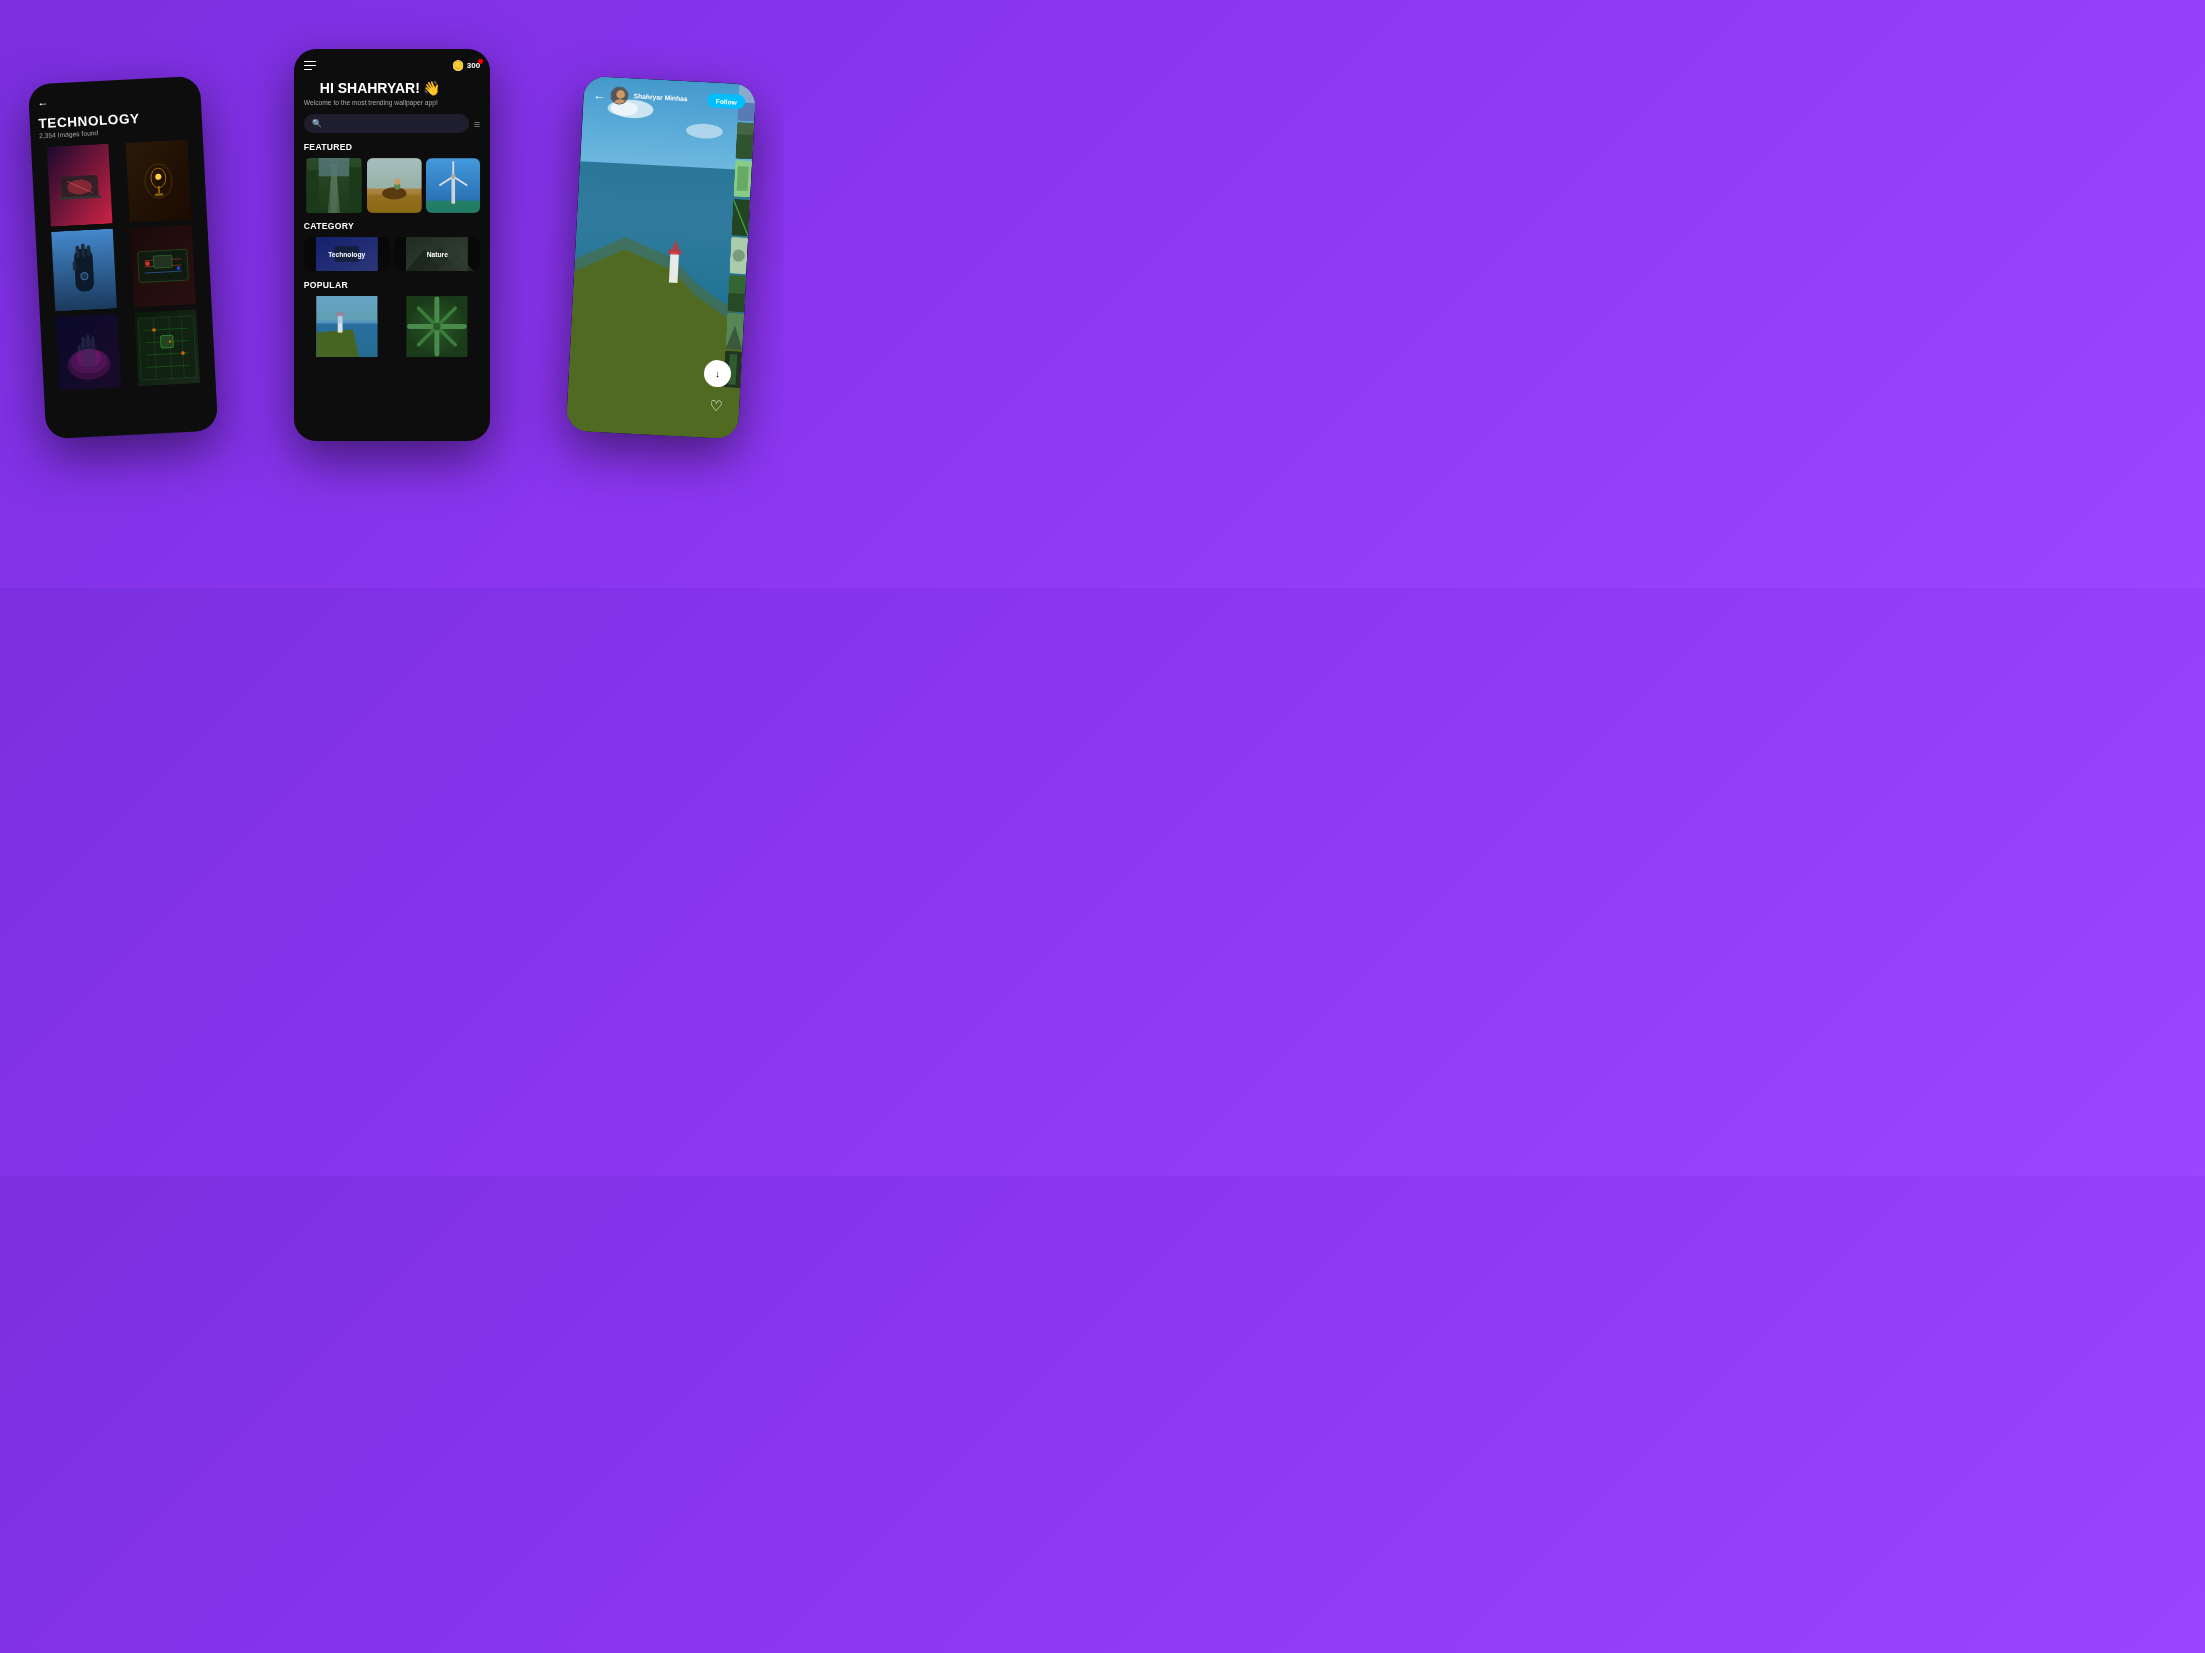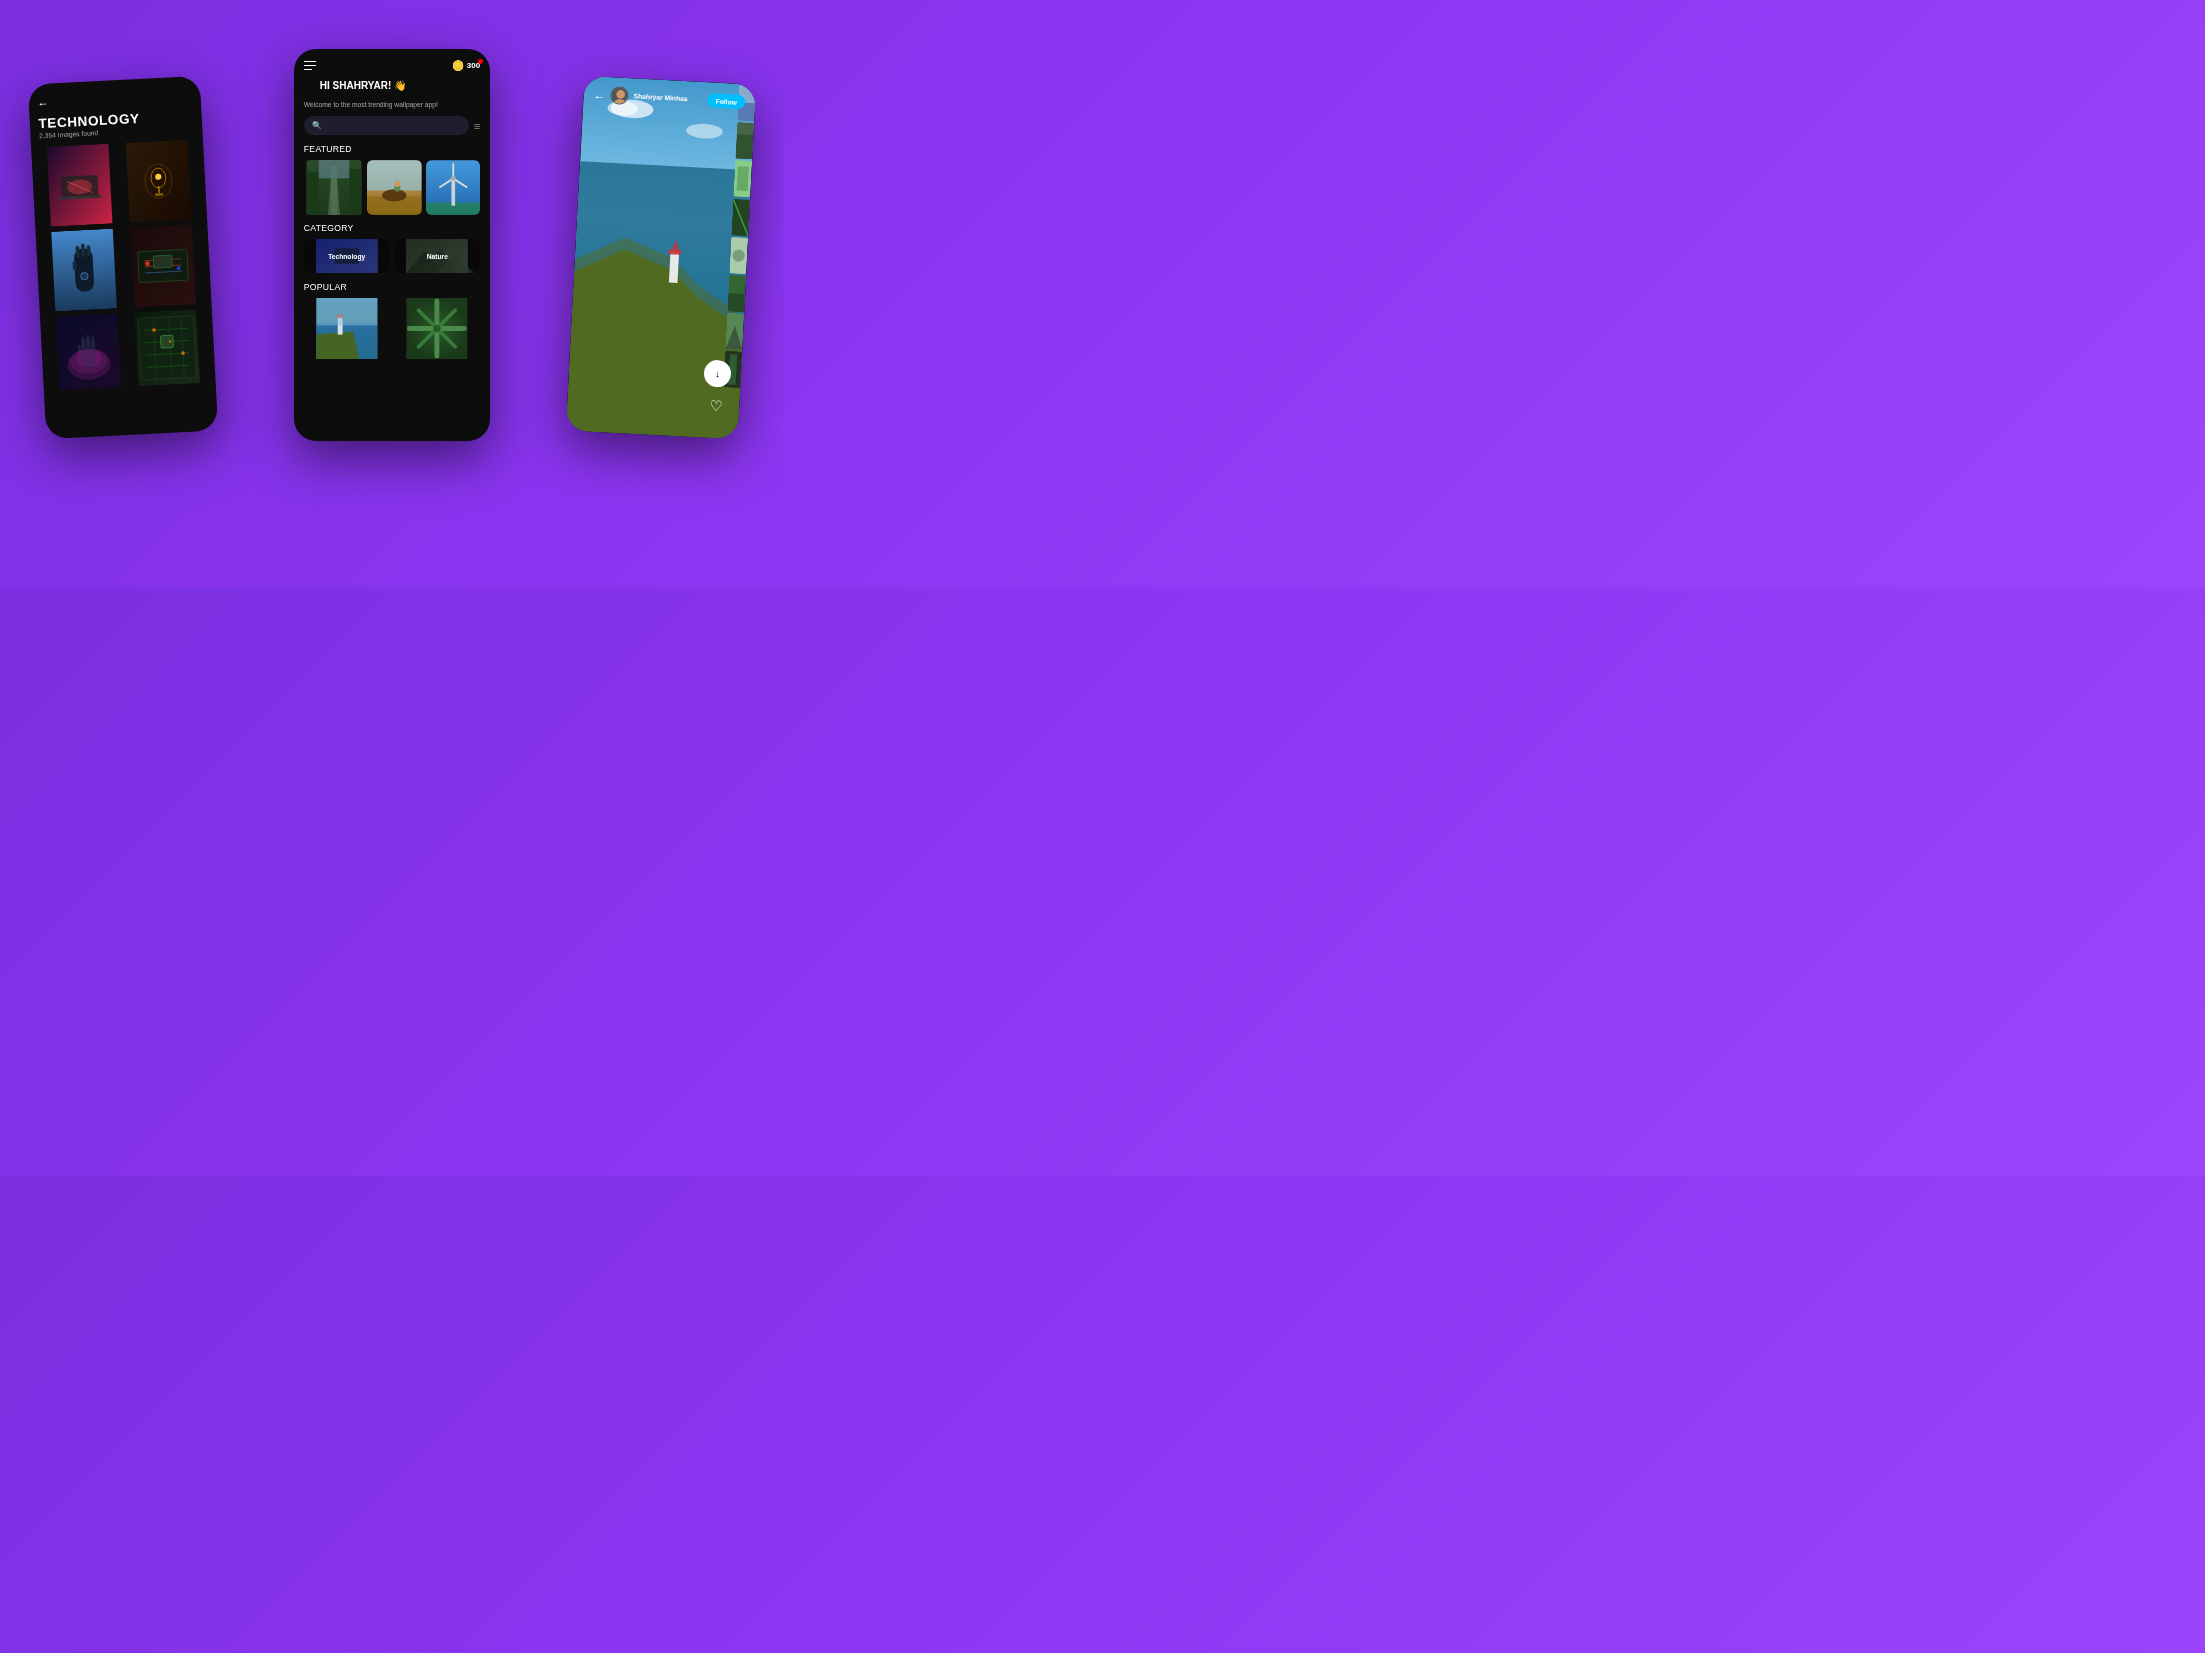--- a/index.html
+++ b/index.html
@@ -155,23 +155,23 @@
     }
 
     .coin-count {
       color: white;
       font-size: 8px;
       font-weight: 600;
     }
 
     .greeting-title {
       color: white;
-      font-size: 10px;
+      font-size: 14px;
       font-weight: 800;
-      margin-bottom: 10px;
+      margin-bottom: 3px;
       padding-left: 16px;
     }
 
     .greeting-sub {
       color: #aaa;
       font-size: 6.7px;
       margin-bottom: 8.6px;
     }
 
     .search-bar {
@@ -202,21 +202,21 @@
     }
 
     .search-row .search-bar {
       flex: 1;
       margin-bottom: 0;
     }
 
     .section-title {
       color: white;
       font-size: 8.6px;
-      font-weight: 400;
+      font-weight: 700;
       letter-spacing: 0.3px;
       text-transform: uppercase;
       margin-bottom: 6.1px;
     }
 
     .featured-grid {
       display: grid;
       grid-template-columns: 1.1fr 1fr 1fr;
       gap: 3.7px;
       margin-bottom: 8.6px;

